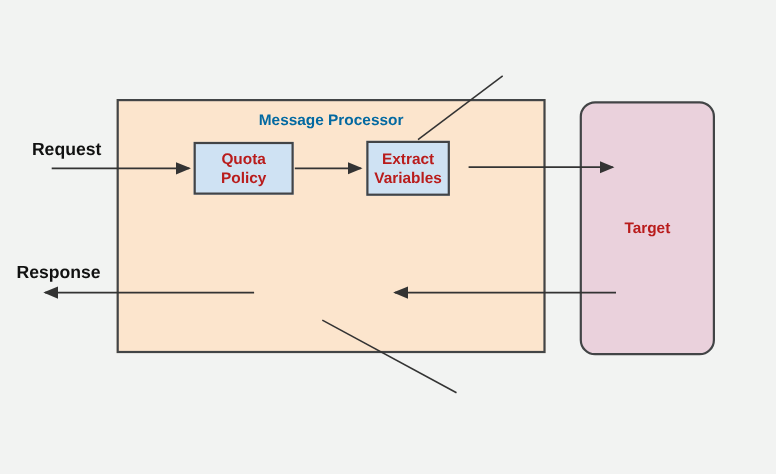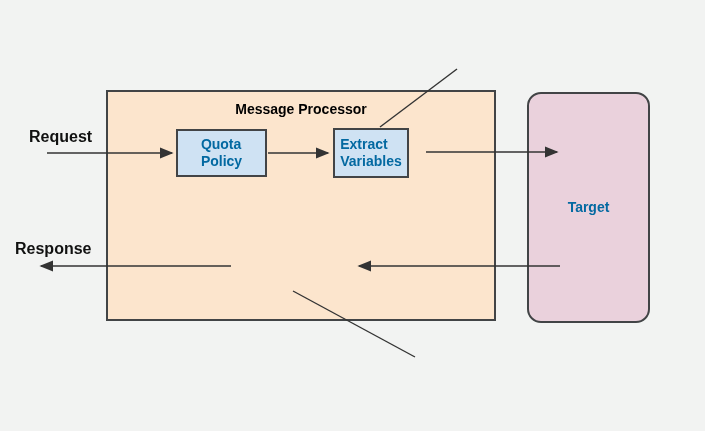--- a/index.html
+++ b/index.html
@@ -24,31 +24,32 @@
     width: 390px; height: 231px;
     background: var(--container-fill, #fce5cd);
   }
   .container-title {
     position: absolute;
     left: 106px; top: 101px;
     width: 390px;
     text-align: center;
     font-weight: bold;
     font-size: 14px;
-    color: #000000;
+    color: #0369a1;
   }
   .node {
     background: var(--node-fill, #cfe2f3);
     display: flex;
     align-items: center;
     justify-content: center;
+    text-align: center;
     font-weight: bold;
     font-size: 14px;
     line-height: 17px;
-    color: #0369a1;
+    color: #b91c1c;
     white-space: pre-line;
   }
   .node-quota    { left: 176px; top: 129px; width: 91px;  height: 48px; }
   .node-extract  { left: 333px; top: 128px; width: 76px;  height: 50px; }
   .node-jsontoxml{ left: 232px; top: 242px; width: 123px; height: 49px; }
   .node-target   {
     left: 527px; top: 92px; width: 123px; height: 231px;
     background: var(--target-fill, #ead1dc);
     border-radius: 14px;
   }

